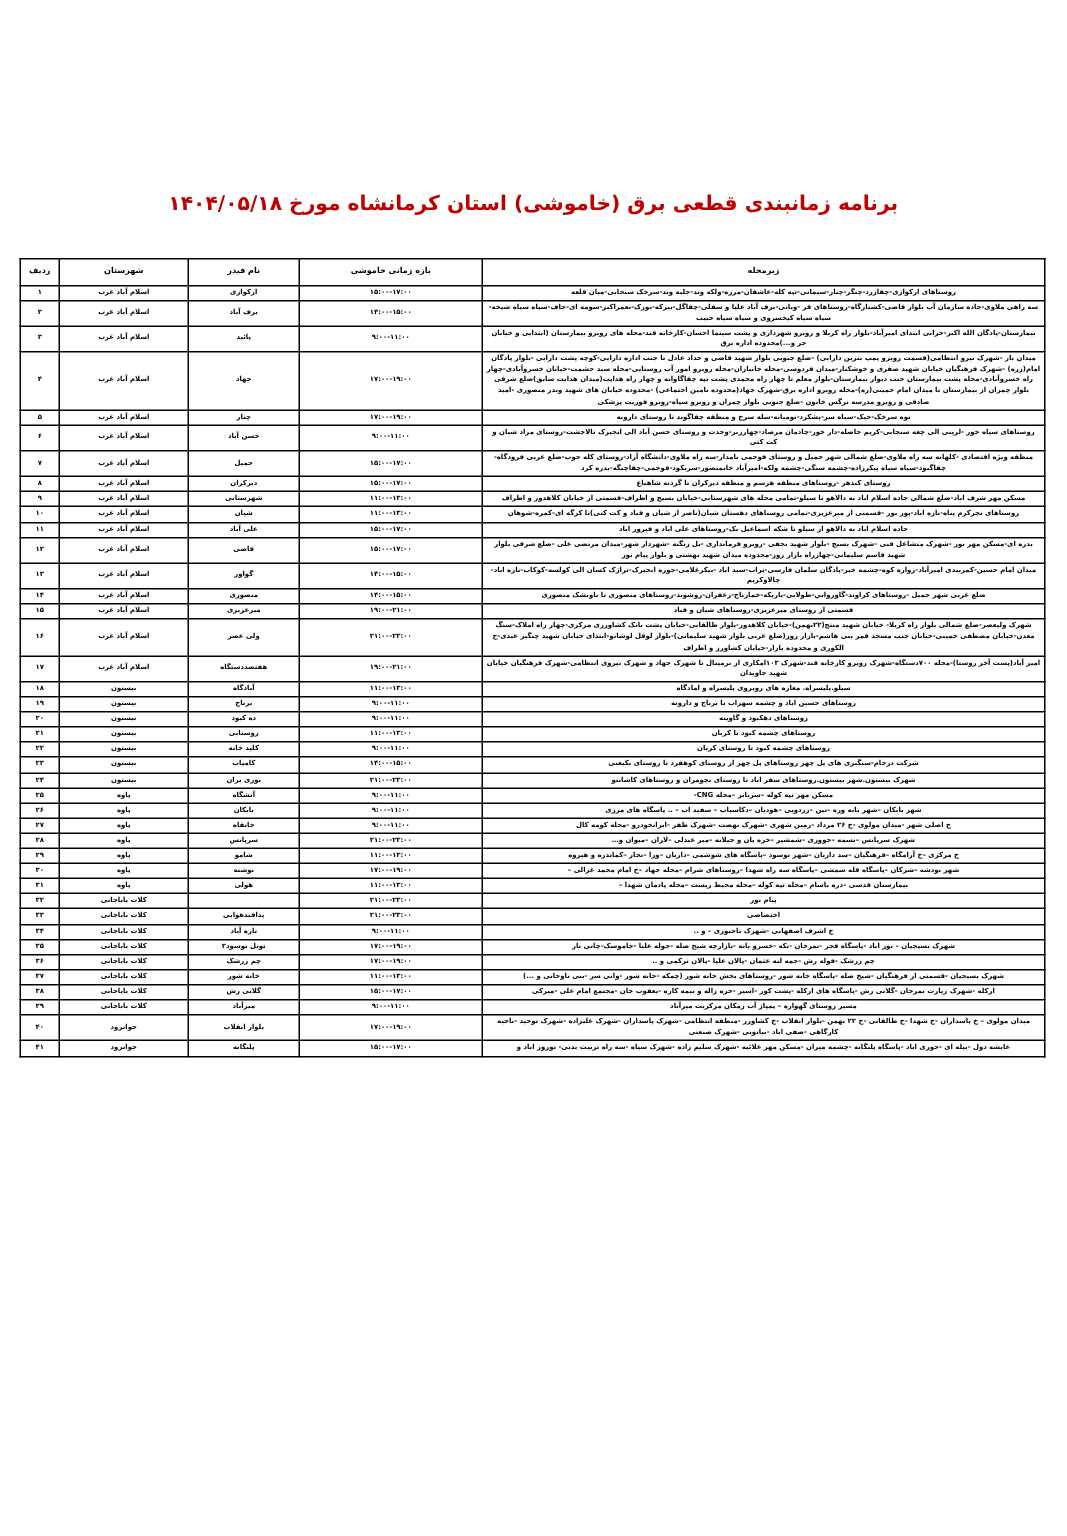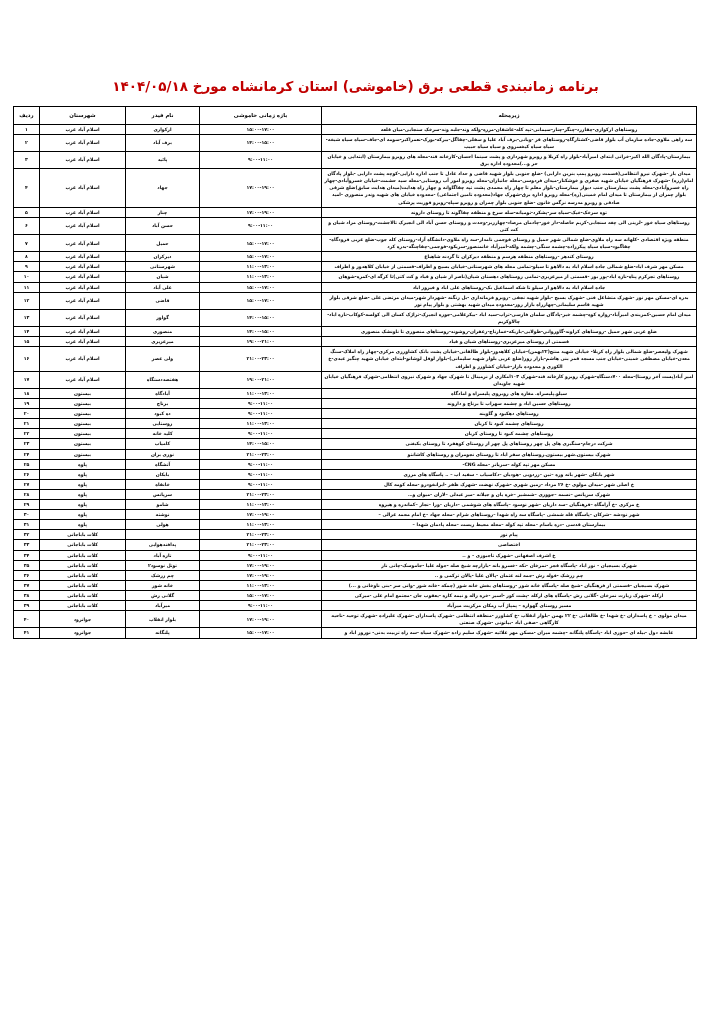--- a/index.html
+++ b/index.html
@@ -22,22 +22,22 @@
     height: 1024px;
     padding: 0;
     position: relative;
   }
   .doc-title {
     text-align: center;
     color: #c00000;
     font-weight: bold;
     font-size: 13.5px;
     direction: rtl;
-    margin: 0;
-    padding: 78px 20px 12px 20px;
+    margin: 16px;
+    padding: 112px 20px 12px 20px;
     letter-spacing: 0;
     line-height: 1.2;
   }
   .table-wrap {
     padding: 0 14px 0 14px;
   }
   table.schedule {
     width: 683px;
     border-collapse: collapse;
     direction: rtl;

